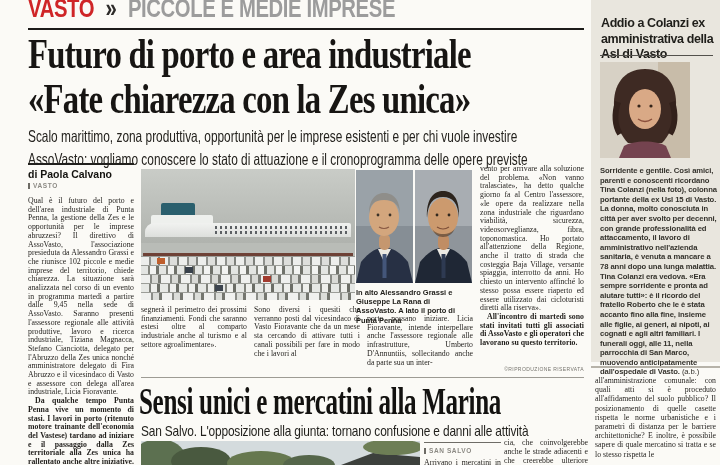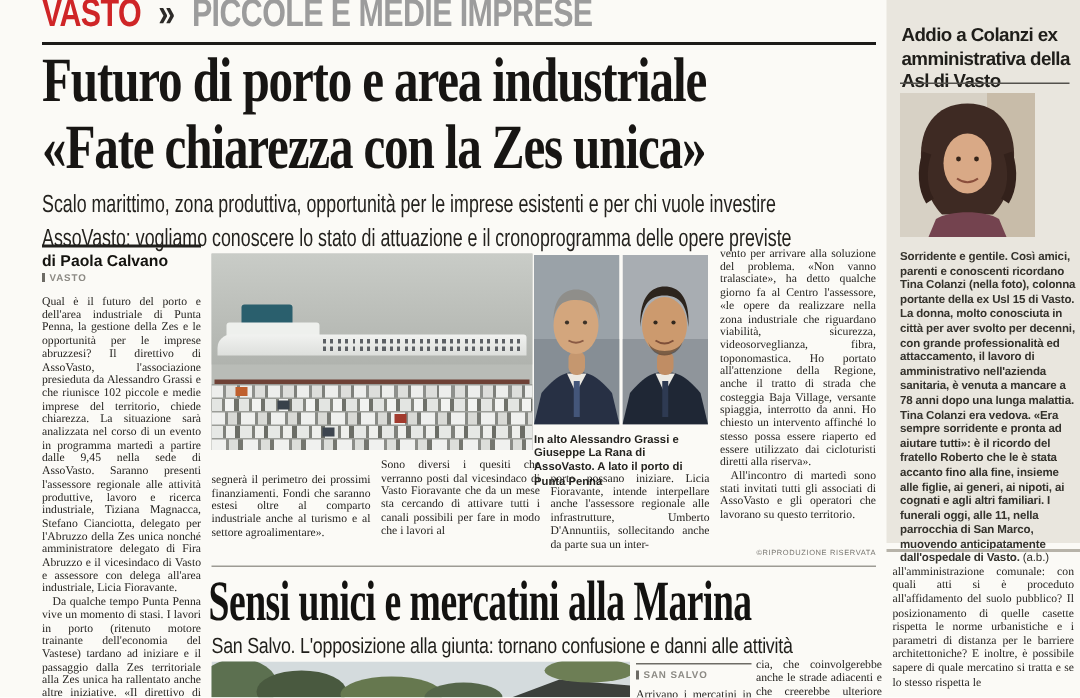--- a/index.html
+++ b/index.html
@@ -27,23 +27,23 @@
   
   .byline-block{left:28px;top:163px;width:106px;border-top:2px solid #21201d;padding-top:3px;}
   .byline{font-weight:700;font-size:10.5px;color:#14130f;}
   .dateline{margin-top:2px;font-weight:700;font-size:6.5px;letter-spacing:.6px;color:#8c8a84;}
   .bullet{display:inline-block;width:2px;height:6px;background:#6d6b65;margin-right:3px;vertical-align:-1px;}
 
   
   .bodycol{font-family:"Liberation Serif",serif;font-size:7.8px;line-height:8.7px;
            color:#201e1b;text-align:justify;}
   .bodycol p{margin:0;}
-  .bodycol p + p{text-indent:7px;}
+  .bodycol p + p{text-indent:7px;font-weight:bold;}
   .col1{left:28px;top:197px;width:106px;height:268px;overflow:hidden;}
-  .col2{left:141px;top:316px;width:106px;}
+  .col2{left:141px;top:306px;width:106px;}
   .col3{left:254px;top:306px;width:106px;}
   .col4{left:367px;top:315px;width:106px;}
   .col5{left:480px;top:165px;width:104px;}
   .credit{left:480px;top:366px;width:104px;font-size:5px;letter-spacing:.4px;color:#76746e;
           text-align:right;font-family:"Liberation Sans",sans-serif;}
 
   
   .port-photo{left:141px;top:169px;width:214px;height:131px;overflow:hidden;background:#b9bcb7;}
   .sky{position:absolute;left:0;top:0;width:214px;height:74px;
        background:linear-gradient(#c9ccc7,#b0b3ae);}

